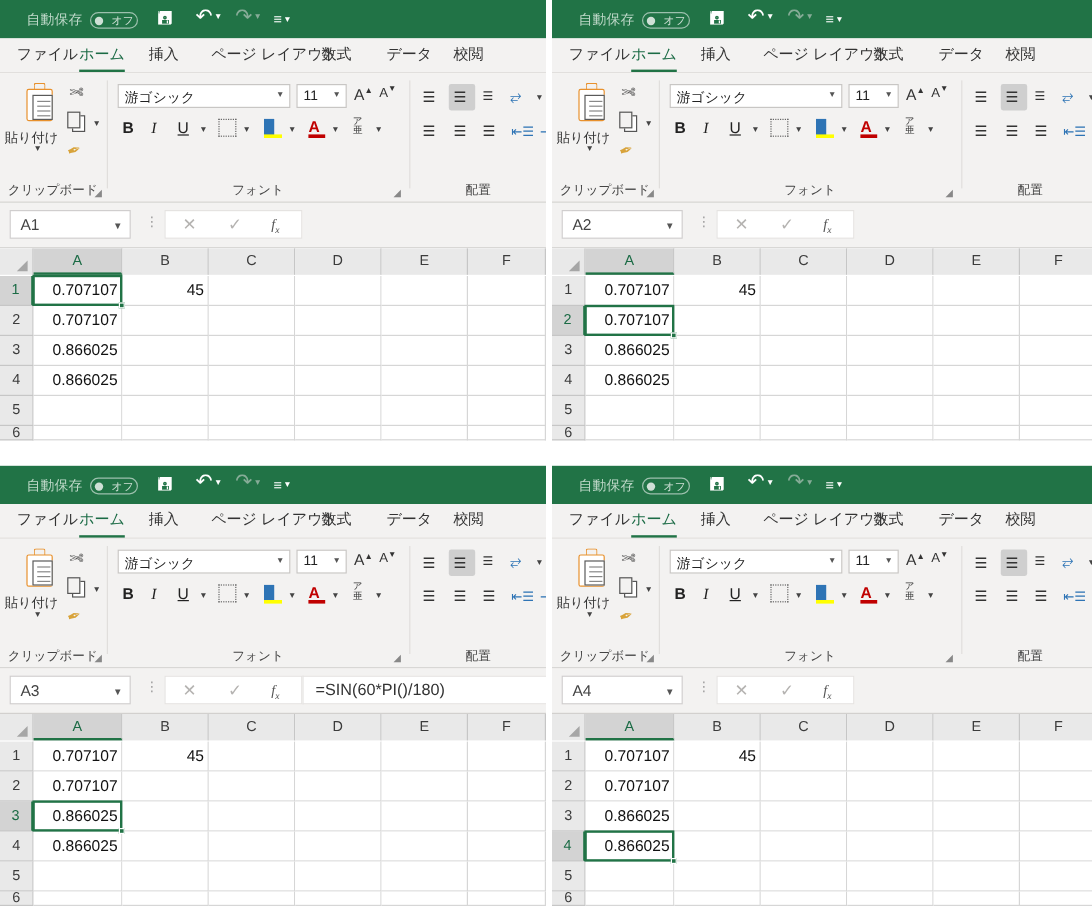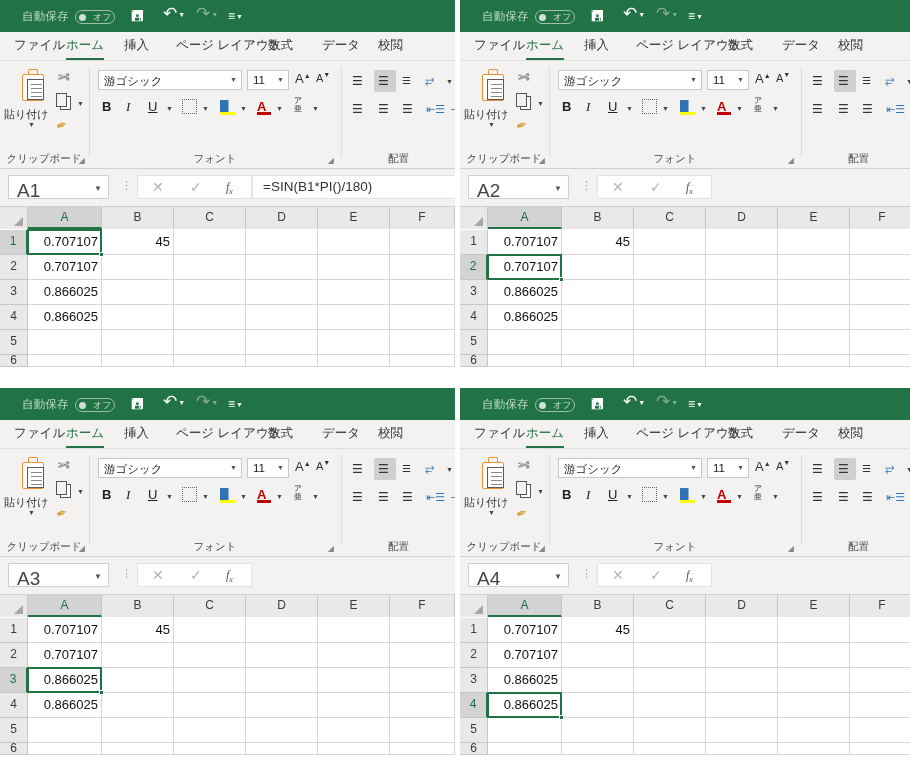--- a/index.html
+++ b/index.html
@@ -106,21 +106,21 @@
   .alignico { position:absolute; font-size:12px; color:#333; line-height:1; }
   .align-hl { position:absolute; background:#cfcfcf; border-radius:2px; }
   .wrapico { position:absolute; font-size:12px; color:#2e74b5; }
   .indentico { position:absolute; font-size:11px; color:#2e74b5; }
 
   
   .fbar { position:relative; height:38px; background:#f3f2f1;
           border-bottom:1px solid #d2d0ce; }
   .namebox { position:absolute; left:8px; top:6px; width:101px; height:24px;
      background:#fff; border:1px solid #d0cece; }
-  .namebox .nm { position:absolute; left:8px; top:4px; font-size:19px; color:#444; }
+  .namebox .nm { position:absolute; left:8px; top:4px; font-size:13px; color:#444; }
   .namebox .cv { position:absolute; right:6px; top:8px; font-size:8px; color:#555; }
   .dots { position:absolute; left:121px; top:12px; font-size:11px; color:#9a9a9a;
      line-height:9px; letter-spacing:0; }
   .fbbtns { position:absolute; left:137px; top:6px; width:115px; height:24px;
      background:#fff; border:1px solid #e5e3e1; }
   .fbx { position:absolute; left:14px; top:3px; font-size:14px; color:#b5b3b1; }
   .fbchk { position:absolute; left:52px; top:3px; font-size:14px; color:#b5b3b1; }
   .fbfx { position:absolute; left:88px; top:4px; font-size:12px; color:#555;
      font-family:"Liberation Serif",serif; font-style:italic; }
   .fbfx sub { font-size:8px; }
@@ -259,23 +259,20 @@
     <div class="fbar">
       <div class="namebox">
         <span class="nm">A1</span>
         <span class="cv">▼</span>
       </div>
       <div class="dots">⋮</div>
       <div class="fbbtns">
         <span class="fbx">✕</span>
         <span class="fbchk">✓</span>
         <span class="fbfx">f<sub>x</sub></span>
-      </div>
-      <div class="finput">
-        <span class="ftxt">=SIN(B1*PI()/180)</span>
       </div>
     </div>
 
     <div style="position:relative;height:165px">
       <div class="grid">
             <div class="corner"></div>
             <div class="ch sel" style="left:28px;width:74px">A</div>
             <div class="ch" style="left:102px;width:72px">B</div>
             <div class="ch" style="left:174px;width:72px">C</div>
             <div class="ch" style="left:246px;width:72px">D</div>
@@ -606,20 +603,23 @@
       <div class="namebox">
         <span class="nm">A3</span>
         <span class="cv">▼</span>
       </div>
       <div class="dots">⋮</div>
       <div class="fbbtns">
         <span class="fbx">✕</span>
         <span class="fbchk">✓</span>
         <span class="fbfx">f<sub>x</sub></span>
       </div>
+      <div class="finput">
+        <span class="ftxt">=SIN(60*PI()/180)</span>
+      </div>
     </div>
 
     <div style="position:relative;height:165px">
       <div class="grid">
             <div class="corner"></div>
             <div class="ch sel" style="left:28px;width:74px">A</div>
             <div class="ch" style="left:102px;width:72px">B</div>
             <div class="ch" style="left:174px;width:72px">C</div>
             <div class="ch" style="left:246px;width:72px">D</div>
             <div class="ch" style="left:318px;width:72px">E</div>

